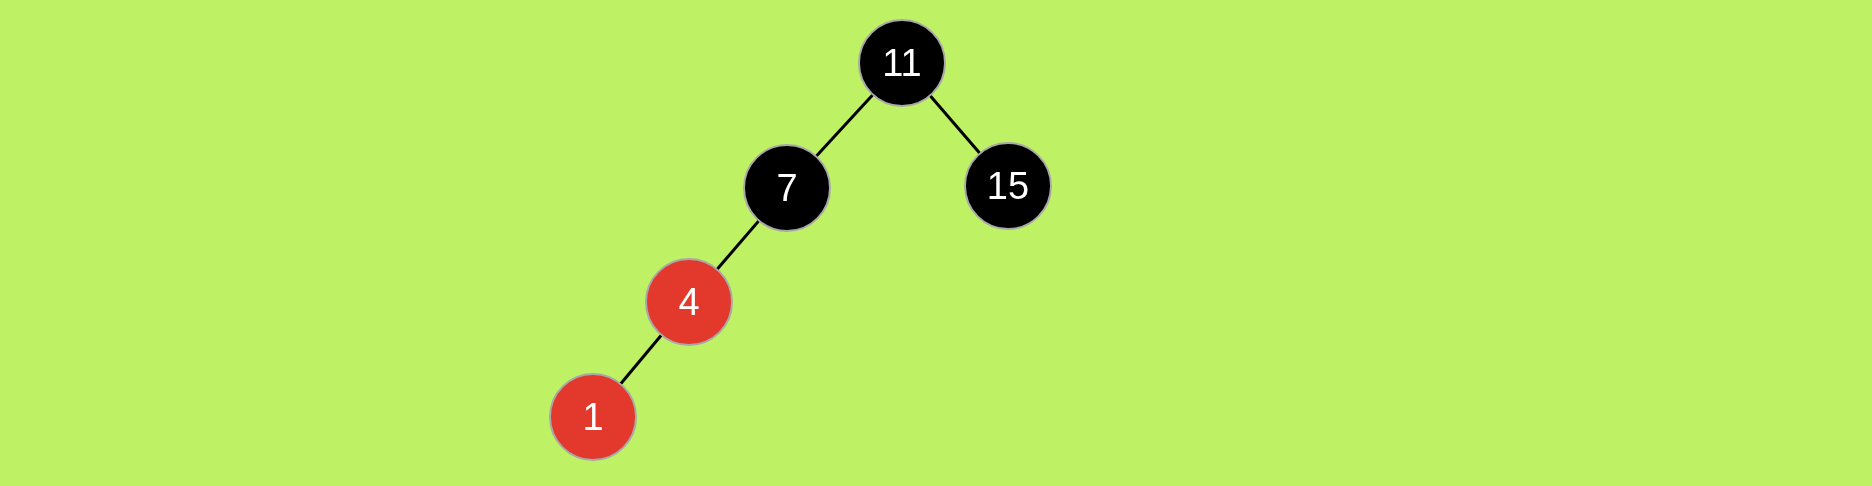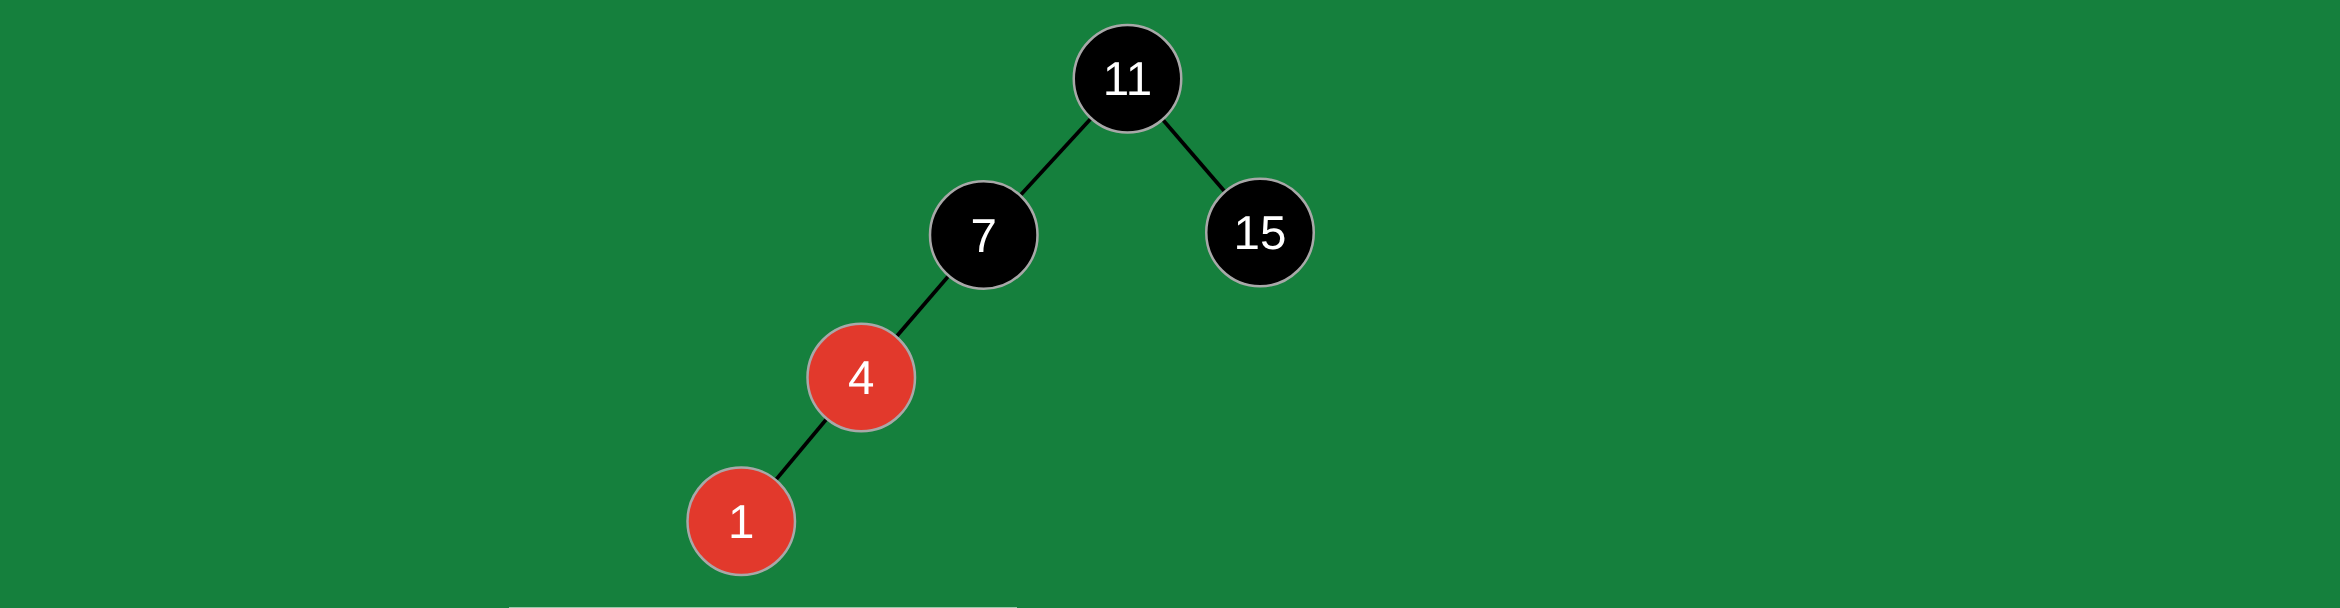--- a/index.html
+++ b/index.html
@@ -8,21 +8,21 @@
     background: #ffffff;
     width: 1872px;
     height: 486px;
     overflow: hidden;
     font-family: "Liberation Sans", sans-serif;
   }
   .canvas-wrap {
     position: relative;
     width: 1872px;
     height: 486px;
-    background: #15803d;
+    background: #bef264;
   }
   svg {
     display: block;
   }
   .node-label {
     font-family: "Liberation Sans", sans-serif;
     font-size: 38px;
     font-weight: 400;
     text-anchor: middle;
     pointer-events: none;

